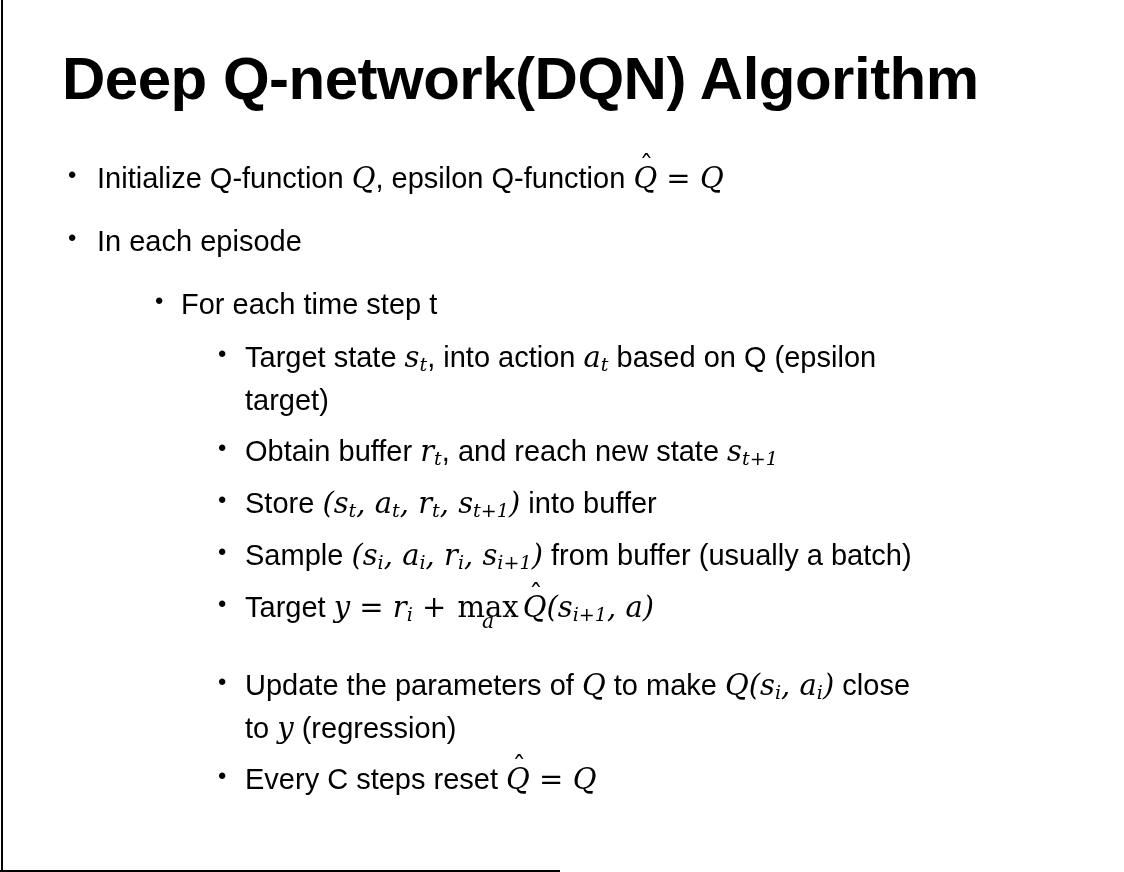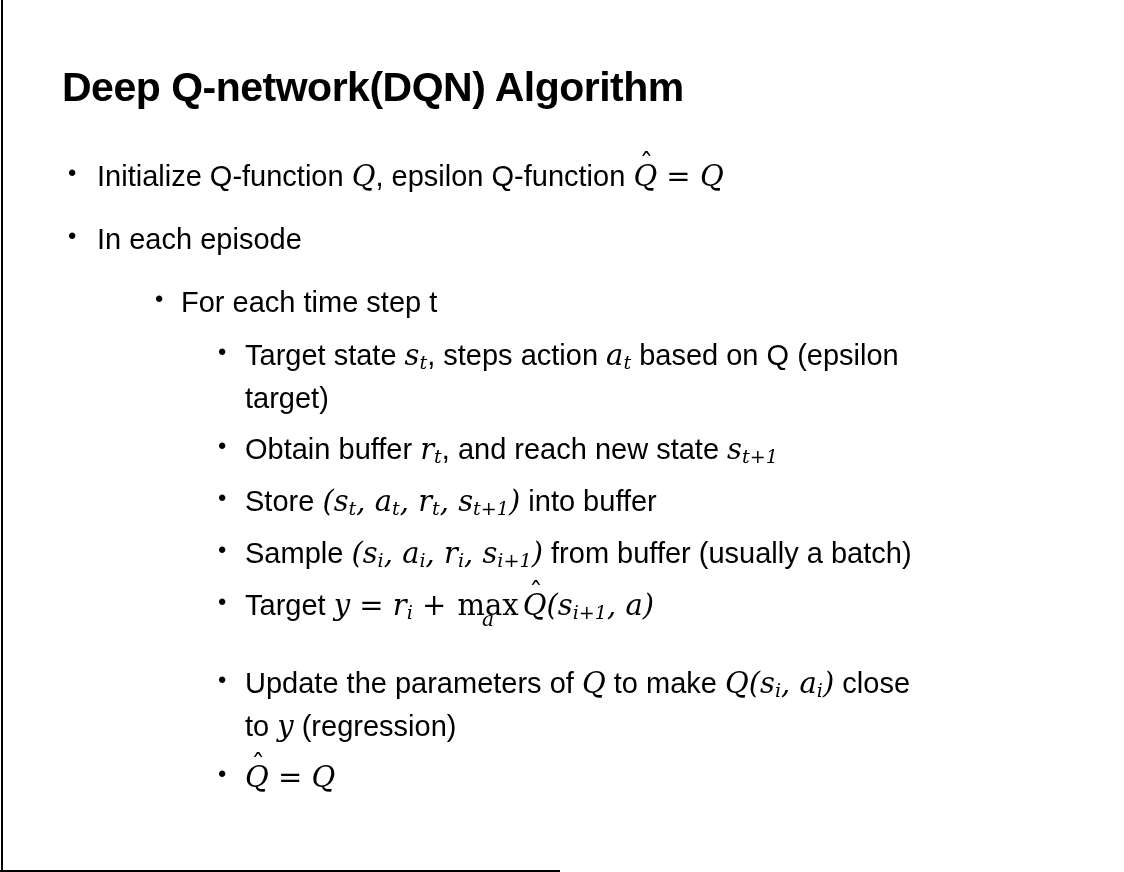--- a/index.html
+++ b/index.html
@@ -2,21 +2,21 @@
 <html><head>
 <meta charset="utf-8">
 <style>
   html,body{margin:0;padding:0;background:#fff;}
   body{width:1124px;height:872px;position:relative;overflow:hidden;
        font-family:"Liberation Sans",sans-serif;color:#000;}
   .slide{position:absolute;inset:0;background:#ffffff;}
   .edge-left{position:absolute;left:1px;top:0;width:2px;height:872px;background:#000;}
   .edge-bottom{position:absolute;left:0;bottom:0;height:2px;width:560px;background:#000;}
 
-  .title{margin:64px 40px 0 62px;font-size:41px;font-weight:700;
+  .title{margin:44px 40px 0 62px;font-size:60px;font-weight:700;
          letter-spacing:-0.5px;line-height:1.15;}
 
   .body{margin:44px 34px 0 68px;font-size:29px;line-height:1.45;}
 
   .li{display:flex;align-items:flex-start;}
   .li .marker{flex:0 0 auto;}
   .lvl1 .marker{width:29px;}
   .lvl2 .marker{width:26px;}
   .lvl3 .marker{width:27px;}
   .marker{font-size:0.82em;line-height:inherit;transform:translateY(0.04em);}
@@ -58,21 +58,21 @@
       <div class="li lvl1">
         <span class="marker">•</span>
         <span class="content"><span class="txt">In each episode</span></span>
       </div>
       <div class="li lvl2">
         <span class="marker">•</span>
         <span class="content"><span class="txt">For each time step t</span></span>
       </div>
       <div class="li lvl3">
         <span class="marker">•</span>
-        <span class="content"><span class="txt">Target state </span><span class="math">s</span><span class="math sub">t</span><span class="txt">, steps action </span><span class="math">a</span><span class="math sub">t</span><span class="txt"> based on Q (epsilon</span><br><span class="txt">target)</span></span>
+        <span class="content"><span class="txt">Target state </span><span class="math">s</span><span class="math sub">t</span><span class="txt">, into action </span><span class="math">a</span><span class="math sub">t</span><span class="txt"> based on Q (epsilon</span><br><span class="txt">target)</span></span>
       </div>
       <div class="li lvl3">
         <span class="marker">•</span>
         <span class="content"><span class="txt">Obtain buffer </span><span class="math">r</span><span class="math sub">t</span><span class="txt">, and reach new state </span><span class="math">s</span><span class="math sub">t+1</span></span>
       </div>
       <div class="li lvl3">
         <span class="marker">•</span>
         <span class="content"><span class="txt">Store </span><span class="math">(</span><span class="math">s</span><span class="math sub">t</span><span class="math">, </span><span class="math">a</span><span class="math sub">t</span><span class="math">, </span><span class="math">r</span><span class="math sub">t</span><span class="math">, </span><span class="math">s</span><span class="math sub">t+1</span><span class="math">)</span><span class="txt"> into buffer</span></span>
       </div>
       <div class="li lvl3">
@@ -82,16 +82,16 @@
       <div class="li lvl3 has-limit">
         <span class="marker">•</span>
         <span class="content"><span class="txt">Target </span><span class="math">y</span><span class="math"> = </span><span class="math">r</span><span class="math sub">i</span><span class="math"> + </span><span class="limop"><span class="limop-name">max</span><span class="limop-limit">a</span></span><span class="hat-wrap"><span class="hat-glyph">ˆ</span><span class="math">Q</span></span><span class="math">(</span><span class="math">s</span><span class="math sub">i+1</span><span class="math">, </span><span class="math">a</span><span class="math">)</span></span>
       </div>
       <div class="li lvl3">
         <span class="marker">•</span>
         <span class="content"><span class="txt">Update the parameters of </span><span class="math">Q</span><span class="txt"> to make </span><span class="math">Q</span><span class="math">(</span><span class="math">s</span><span class="math sub">i</span><span class="math">, </span><span class="math">a</span><span class="math sub">i</span><span class="math">)</span><span class="txt"> close</span><br><span class="txt">to </span><span class="math">y</span><span class="txt"> (regression)</span></span>
       </div>
       <div class="li lvl3">
         <span class="marker">•</span>
-        <span class="content"><span class="hat-wrap"><span class="hat-glyph">ˆ</span><span class="math">Q</span></span><span class="math"> = </span><span class="math">Q</span></span>
+        <span class="content"><span class="txt">Every C steps reset </span><span class="hat-wrap"><span class="hat-glyph">ˆ</span><span class="math">Q</span></span><span class="math"> = </span><span class="math">Q</span></span>
       </div>
     </div>
 </div>
 
 </body></html>

